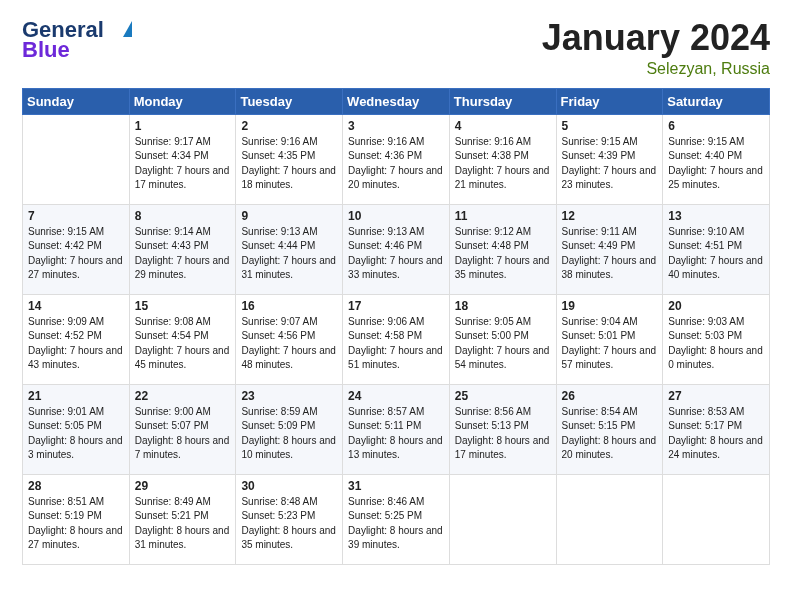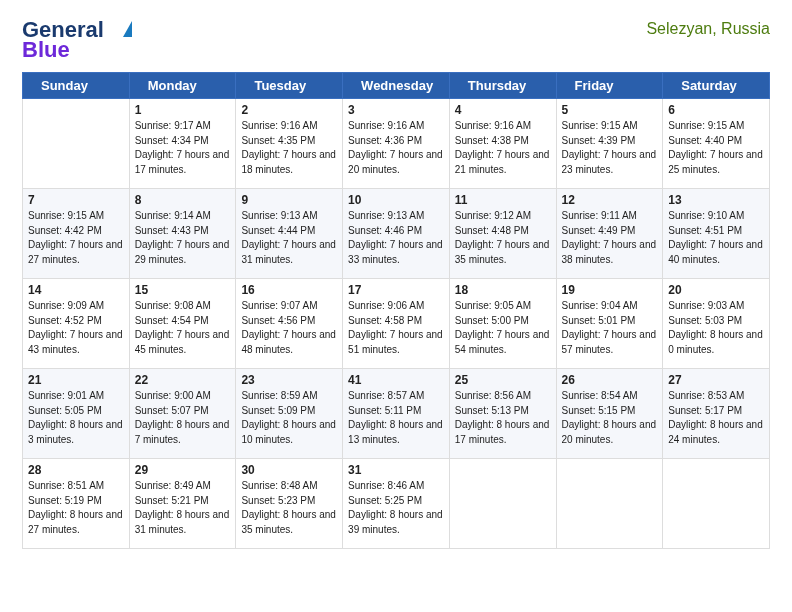--- a/index.html
+++ b/index.html
@@ -44,21 +44,21 @@
     .calendar-table {
       width: 100%;
       border-collapse: collapse;
       table-layout: fixed;
     }
     .calendar-table thead tr th {
       background: #2a5fac;
       color: #fff;
       font-size: 13px;
       font-weight: bold;
-      padding: 5px 18px;
+      padding: 5px 4px;
       text-align: left;
       border: 1px solid #3a6fc0;
     }
     .calendar-table tbody tr td {
       border: 1px solid #ddd;
       vertical-align: top;
       padding: 4px 5px;
       font-size: 10.5px;
       color: #222;
       background: #fff;
@@ -89,20 +89,21 @@
 <div class="page">
   <div class="header">
     <div class="logo">
       <div style="display:flex;align-items:center;gap:18px;">
         <span style="font-size:22px;font-weight:bold;color:#1a3a6e;line-height:1.1;">General</span>
         <span style="display:inline-block;width:0;height:0;border-left:9px solid transparent;border-bottom:16px solid #1a7abf;margin-left:1px;margin-bottom:2px;"></span>
       </div>
       <span style="font-size:22px;font-weight:bold;color:#6d28d9;line-height:1.1;margin-top:-4px;">Blue</span>
     </div>
     <div class="title-block">
+      <div class="main-title">January 2024</div>
       <div class="subtitle">Selezyan, Russia</div>
     </div>
   </div>
 
   <table class="calendar-table">
     <thead>
       <tr>
       <th>Sunday</th>
           <th>Monday</th>
           <th>Tuesday</th>
@@ -207,21 +208,21 @@
           </td>
           <td>
             <span class="day-number">22</span>
             <div class="day-info">Sunrise: 9:00 AM<br>Sunset: 5:07 PM<br>Daylight: 8 hours and 7 minutes.</div>
           </td>
           <td>
             <span class="day-number">23</span>
             <div class="day-info">Sunrise: 8:59 AM<br>Sunset: 5:09 PM<br>Daylight: 8 hours and 10 minutes.</div>
           </td>
           <td>
-            <span class="day-number">41</span>
+            <span class="day-number">24</span>
             <div class="day-info">Sunrise: 8:57 AM<br>Sunset: 5:11 PM<br>Daylight: 8 hours and 13 minutes.</div>
           </td>
           <td>
             <span class="day-number">25</span>
             <div class="day-info">Sunrise: 8:56 AM<br>Sunset: 5:13 PM<br>Daylight: 8 hours and 17 minutes.</div>
           </td>
           <td>
             <span class="day-number">26</span>
             <div class="day-info">Sunrise: 8:54 AM<br>Sunset: 5:15 PM<br>Daylight: 8 hours and 20 minutes.</div>
           </td>

